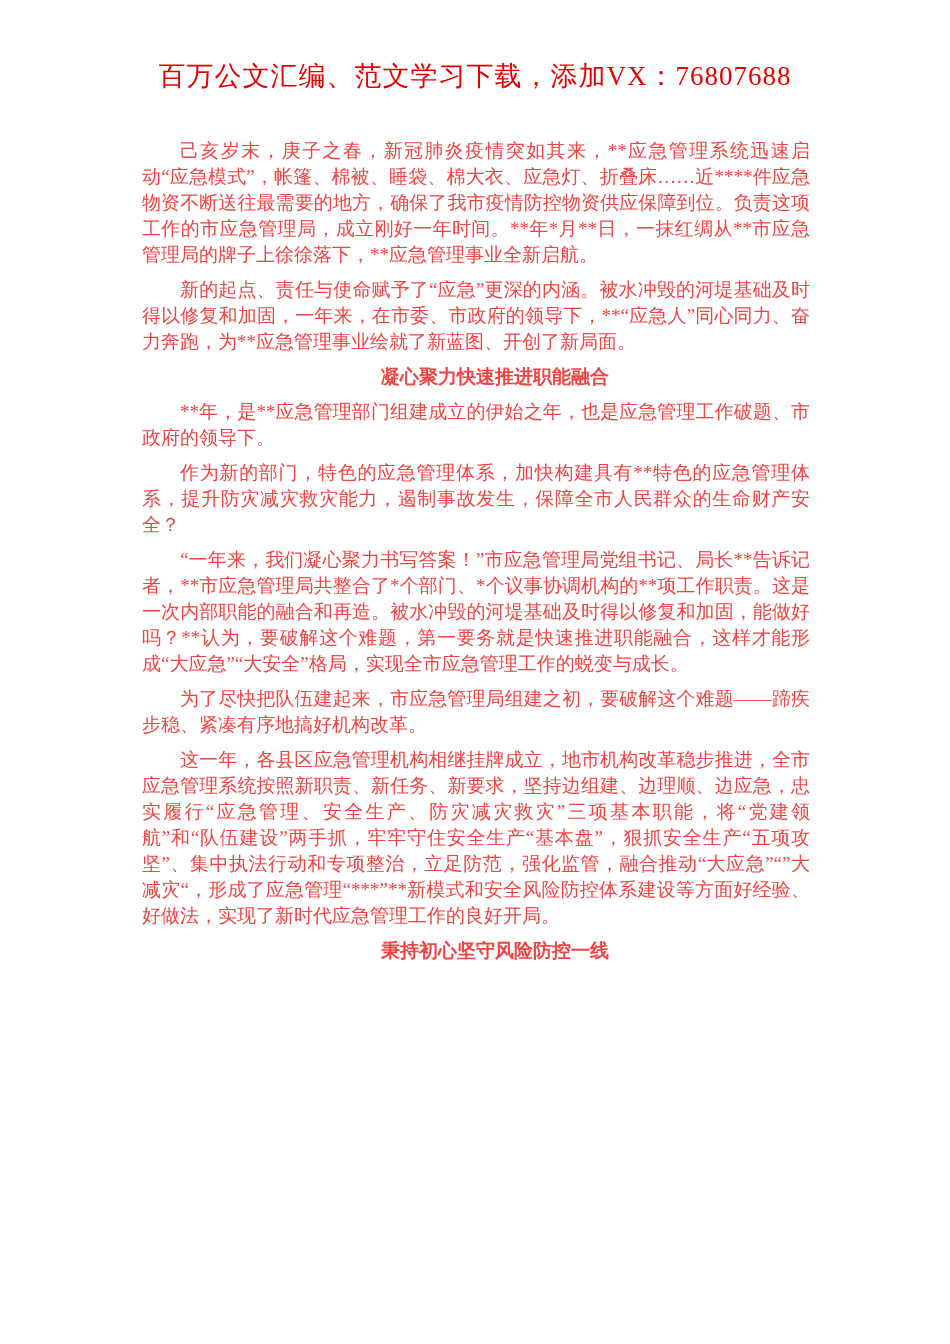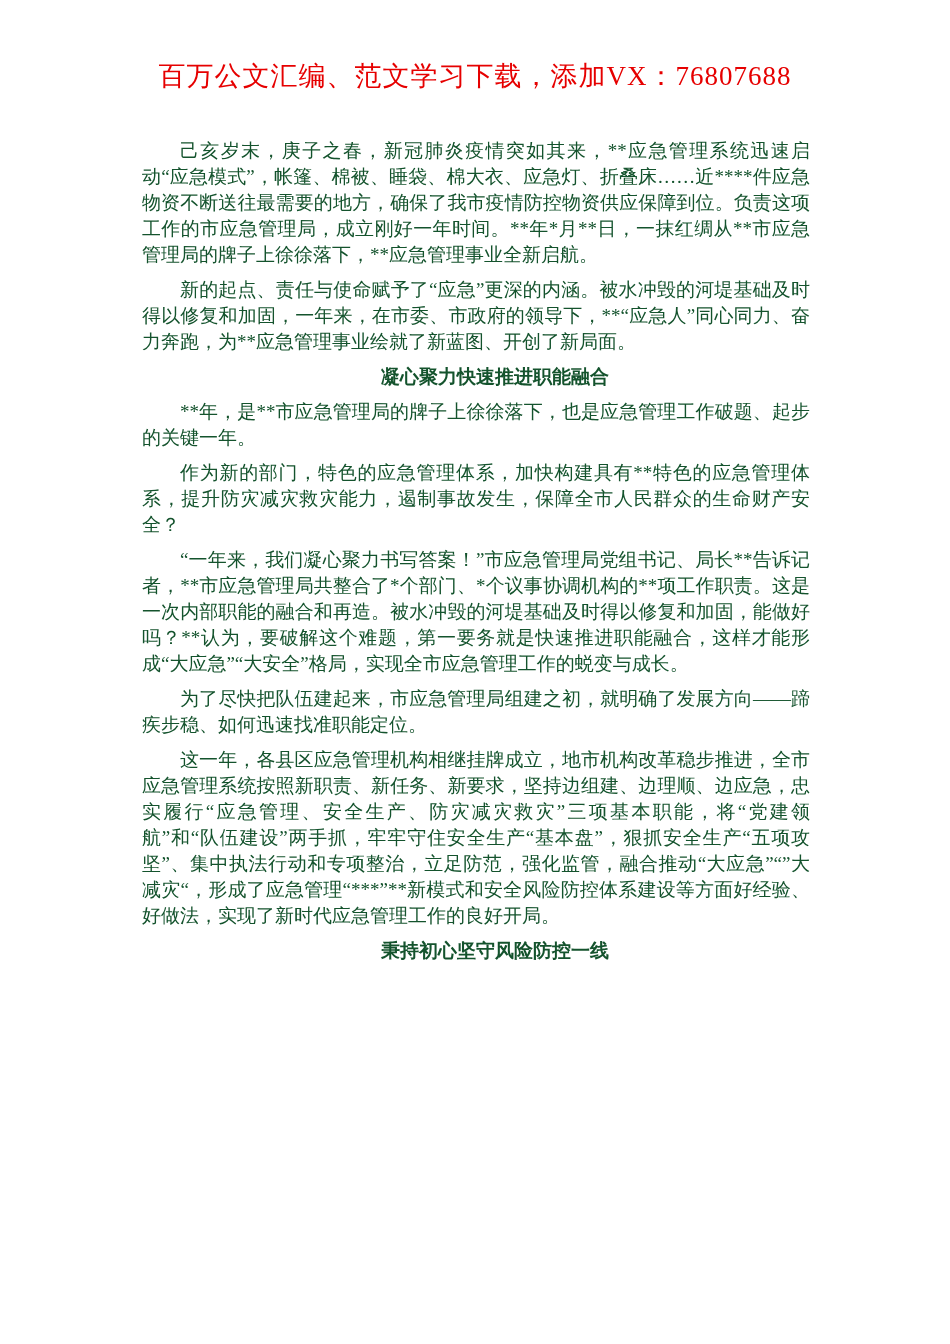--- a/index.html
+++ b/index.html
@@ -31,38 +31,38 @@
   .content {
     margin: 44px 140px 0 142px;
   }
   .content p.para,
   .content h3.heading {
     font-size: 19px;
     line-height: 26px;
     margin: 0 0 9px 0;
     text-align: justify;
     text-indent: 2em;
-    color: #14532d;
+    color: #ef4444;
     font-weight: 400;
     word-break: break-all;
   }
   .content h3.heading {
     font-weight: 700;
     text-align: center;
   }
 </style>
 </head>
 <body>
 
 <div class="doc-page">
   <div class="notice">百万公文汇编、范文学习下载，添加VX：76807688</div>
   <div class="content">
       <p class="para">己亥岁末，庚子之春，新冠肺炎疫情突如其来，**应急管理系统迅速启动“应急模式”，帐篷、棉被、睡袋、棉大衣、应急灯、折叠床……近****件应急物资不断送往最需要的地方，确保了我市疫情防控物资供应保障到位。负责这项工作的市应急管理局，成立刚好一年时间。**年*月**日，一抹红绸从**市应急管理局的牌子上徐徐落下，**应急管理事业全新启航。</p>
       <p class="para">新的起点、责任与使命赋予了“应急”更深的内涵。被水冲毁的河堤基础及时得以修复和加固，一年来，在市委、市政府的领导下，**“应急人”同心同力、奋力奔跑，为**应急管理事业绘就了新蓝图、开创了新局面。</p>
       <h3 class="heading">凝心聚力快速推进职能融合</h3>
-      <p class="para">**年，是**市应急管理局的牌子上徐徐落下，也是应急管理工作破题、起步的关键一年。</p>
+      <p class="para">**年，是**应急管理部门组建成立的伊始之年，也是应急管理工作破题、市政府的领导下。</p>
       <p class="para">作为新的部门，特色的应急管理体系，加快构建具有**特色的应急管理体系，提升防灾减灾救灾能力，遏制事故发生，保障全市人民群众的生命财产安全？</p>
       <p class="para">“一年来，我们凝心聚力书写答案！”市应急管理局党组书记、局长**告诉记者，**市应急管理局共整合了*个部门、*个议事协调机构的**项工作职责。这是一次内部职能的融合和再造。被水冲毁的河堤基础及时得以修复和加固，能做好吗？**认为，要破解这个难题，第一要务就是快速推进职能融合，这样才能形成“大应急”“大安全”格局，实现全市应急管理工作的蜕变与成长。</p>
-      <p class="para">为了尽快把队伍建起来，市应急管理局组建之初，就明确了发展方向——蹄疾步稳、如何迅速找准职能定位。</p>
+      <p class="para">为了尽快把队伍建起来，市应急管理局组建之初，要破解这个难题——蹄疾步稳、紧凑有序地搞好机构改革。</p>
       <p class="para">这一年，各县区应急管理机构相继挂牌成立，地市机构改革稳步推进，全市应急管理系统按照新职责、新任务、新要求，坚持边组建、边理顺、边应急，忠实履行“应急管理、安全生产、防灾减灾救灾”三项基本职能，将“党建领航”和“队伍建设”两手抓，牢牢守住安全生产“基本盘”，狠抓安全生产“五项攻坚”、集中执法行动和专项整治，立足防范，强化监管，融合推动“大应急”“”大减灾“，形成了应急管理“***”**新模式和安全风险防控体系建设等方面好经验、好做法，实现了新时代应急管理工作的良好开局。</p>
       <h3 class="heading">秉持初心坚守风险防控一线</h3>
     </div>
 </div>
 
 </body></html>

